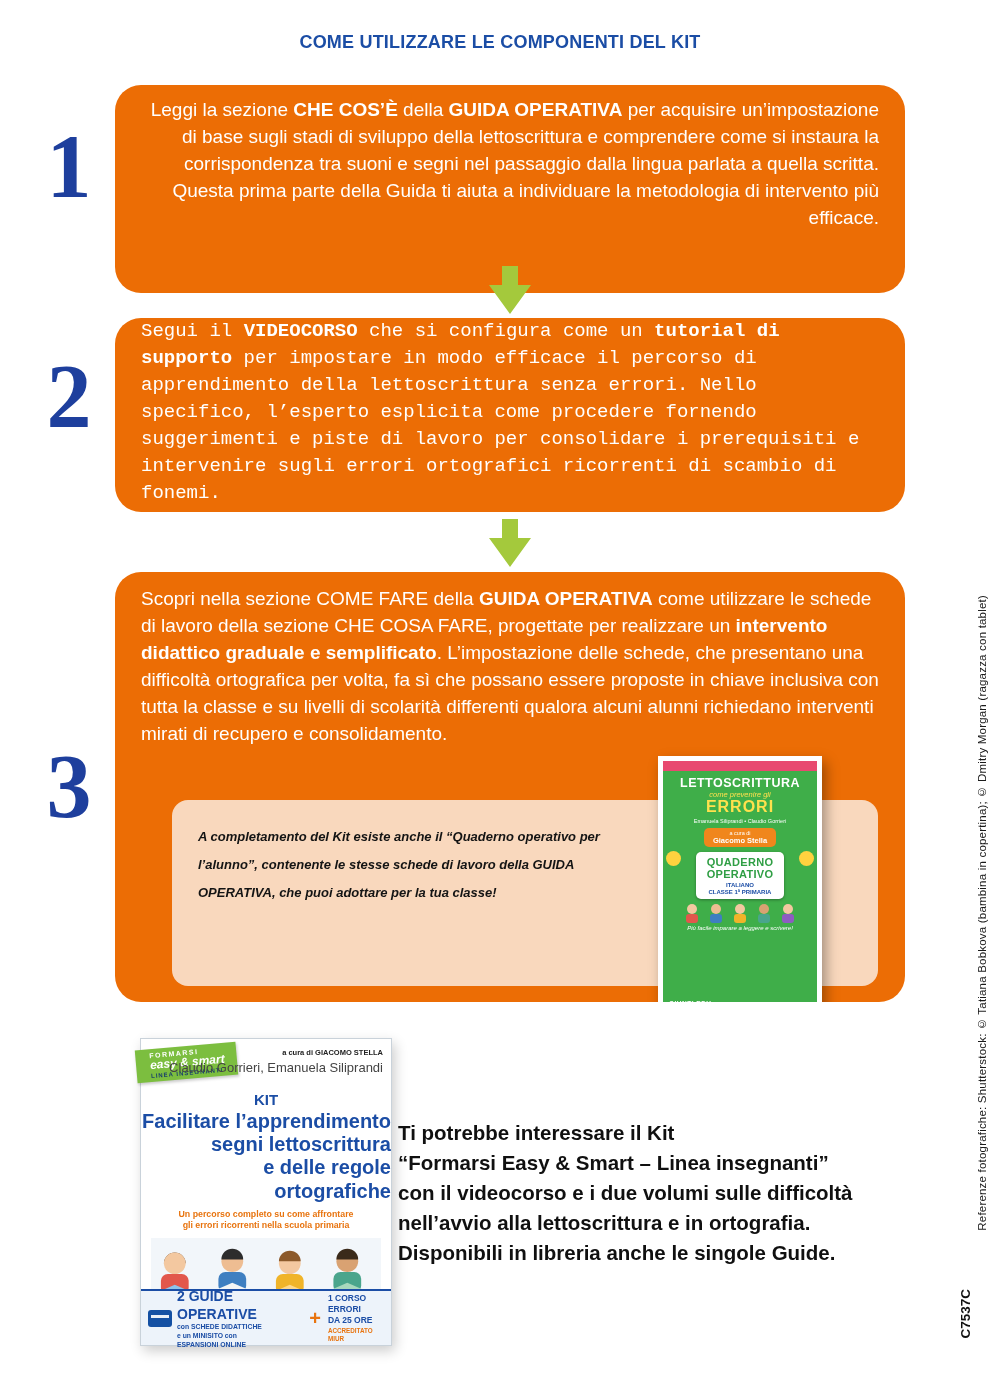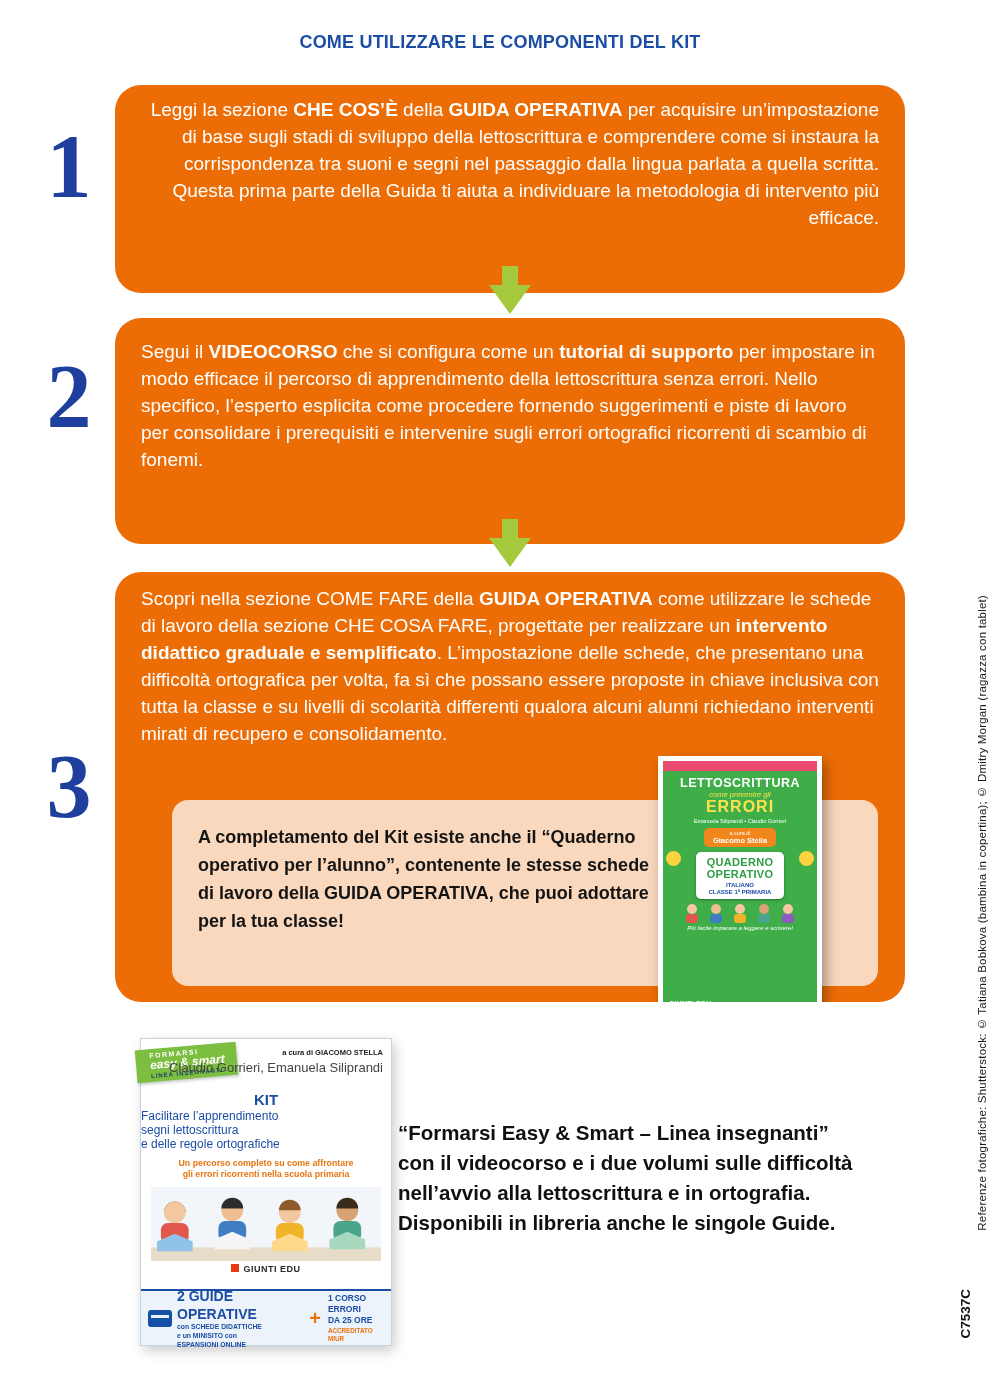--- a/index.html
+++ b/index.html
@@ -16,32 +16,32 @@
     position:absolute; left:26px; width:86px; text-align:center;
     font-family:"Liberation Serif","DejaVu Serif",serif;
     font-size:90px; font-weight:700; color:#1e3f9d; line-height:1;
   }
   #num1{ top:122px; } #num2{ top:352px; } #num3{ top:742px; }
   .step-box {
     position:absolute; left:115px; width:790px; background:#ec6d05;
     border-radius:26px; color:#fff; padding:11px 26px; overflow:hidden;
   }
   #box1{ top:85px;  height:208px;text-align:right; }
-  #box2{ top:318px; height:226px; padding-top:20px; }
+  #box2{ top:318px; height:194px; padding-top:0;font-family:Liberation Mono, monospace; }
   #box3{ top:572px; height:430px; padding-top:13px; }
   .step-text { margin:0; font-size:19px; line-height:27px; font-weight:400; }
   .b { font-weight:700; }
   .arrow { position:absolute; left:115px; width:790px; height:48px; text-align:center; }
   #arrow1{ top:266px; } #arrow2{ top:519px; }
 
   .note-box {
     position:absolute; left:57px; top:228px; width:706px; height:186px;
     background:#f9d8bd; border-radius:16px; padding:23px 26px; color:#141414;
   }
-  .note-text { margin:0; width:452px; font-size:18px; line-height:28px; font-weight:700; }
+  .note-text { margin:0; width:452px; font-size:13px; line-height:28px; font-weight:700;font-style:italic; }
 
   
   .q-cover {
     position:absolute; top:-44px; right:56px; width:164px; height:260px;
     background:#fff; padding:5px; box-shadow:4px 6px 12px rgba(0,0,0,.35);
   }
   .q-inner {
     position:relative; width:100%; height:100%; background:#3fae49;
     overflow:hidden; display:flex; flex-direction:column; align-items:center;
   }
@@ -71,21 +71,21 @@
     position:absolute; left:-5px; top:7px; background:#7cbe3f; color:#fff;
     padding:3px 12px 3px 14px; transform:rotate(-5deg); box-shadow:1px 2px 3px rgba(0,0,0,.2);
   }
   .kit-r1 { font-size:7px; letter-spacing:1.5px; font-weight:700; }
   .kit-r2 { font-size:12px; font-weight:700; font-style:italic; line-height:1; }
   .kit-r3 { font-size:6px; letter-spacing:1px; color:#18406b; font-weight:700; margin-top:2px; }
   .kit-curator { position:absolute; right:8px; top:9px; text-align:right; color:#444; line-height:1.4; }
   .kit-c1 { font-size:7.5px; font-weight:700; color:#222; }
   .kit-c2 { font-size:13px; }
   .kit-kit { margin-top:52px; text-align:center; color:#1b4da5; font-size:15px; font-weight:700; }
-  .kit-title { margin-top:2px; text-align:left; color:#1b4da5; font-size:12px; font-weight:400; line-height:1.16; }
+  .kit-title { margin-top:2px; text-align:right; color:#1b4da5; font-size:20px; font-weight:700; line-height:1.16; }
   .kit-sub { margin-top:6px; text-align:center; color:#e8740f; font-size:8.8px; font-weight:700; line-height:1.3; }
   .kit-photo { margin:6px 10px 0; height:74px; }
   .kit-photo svg { width:100%; height:100%; display:block; }
   .kit-pub { margin-top:3px; text-align:center; font-size:9px; font-weight:700; color:#2a2a2a; letter-spacing:.5px; }
   .pub-sq { display:inline-block; width:8px; height:8px; background:#e8380d; margin-right:4px; }
   .kit-offer {
     position:absolute; left:0; right:0; bottom:0; height:56px; background:#edf3fa;
     border-top:2px solid #1b4da5; display:flex; align-items:center; padding:0 7px;
   }
   .carta-icon { flex:0 0 auto; width:24px; height:17px; background:#1450a3; border-radius:3px; position:relative; }
@@ -259,20 +259,21 @@
       <div class="offer-right">
         <div class="or-big">1 CORSO</div>
         <div class="or-big">ERRORI</div>
         <div class="or-big">DA 25 ORE</div>
         <div class="or-badge">ACCREDITATO MIUR</div>
       </div>
     </div>
   </div>
 
   <div class="interest">
+    <div>Ti potrebbe interessare il Kit</div>
     <div>“Formarsi Easy &amp; Smart – Linea insegnanti”</div>
     <div>con il videocorso e i due volumi sulle difficoltà</div>
     <div>nell’avvio alla lettoscrittura e in ortografia.</div>
     <div>Disponibili in libreria anche le singole Guide.</div>
   </div>
 
   <div class="credits">Referenze fotografiche: Shutterstock: © Tatiana Bobkova (bambina in copertina); © Dmitry Morgan (ragazza con tablet)</div>
   <div class="code">C7537C</div>
 
 </div>

